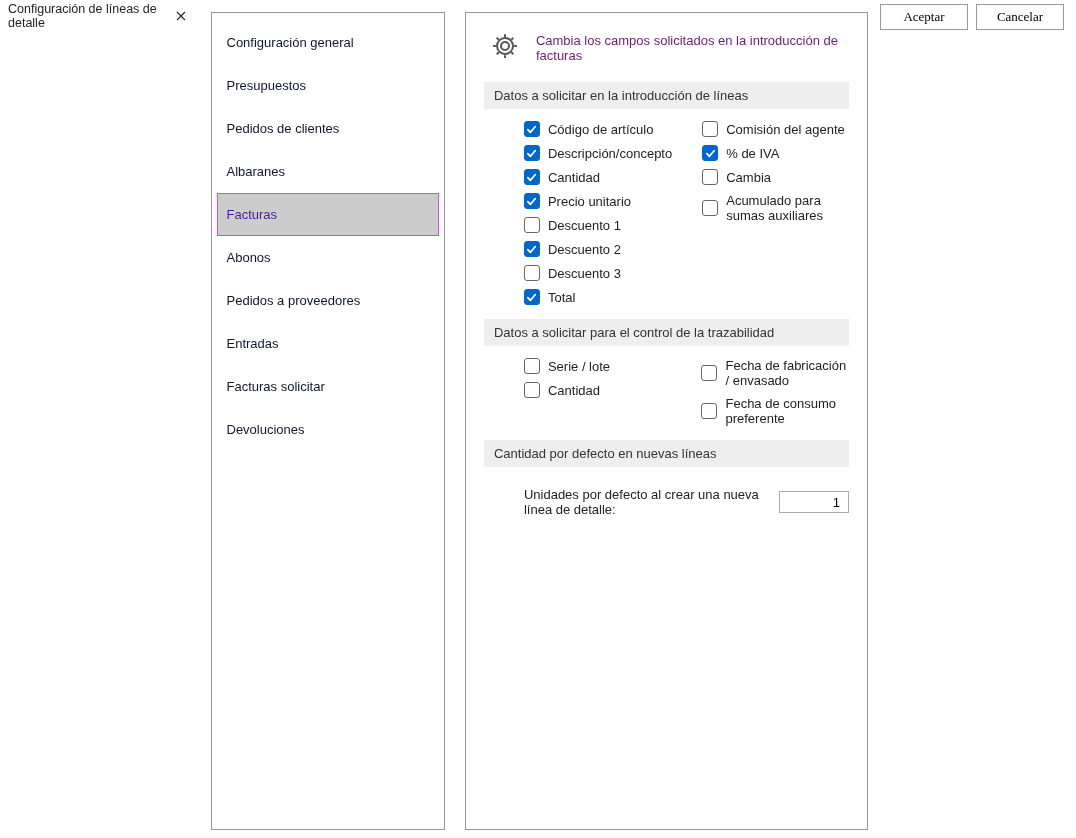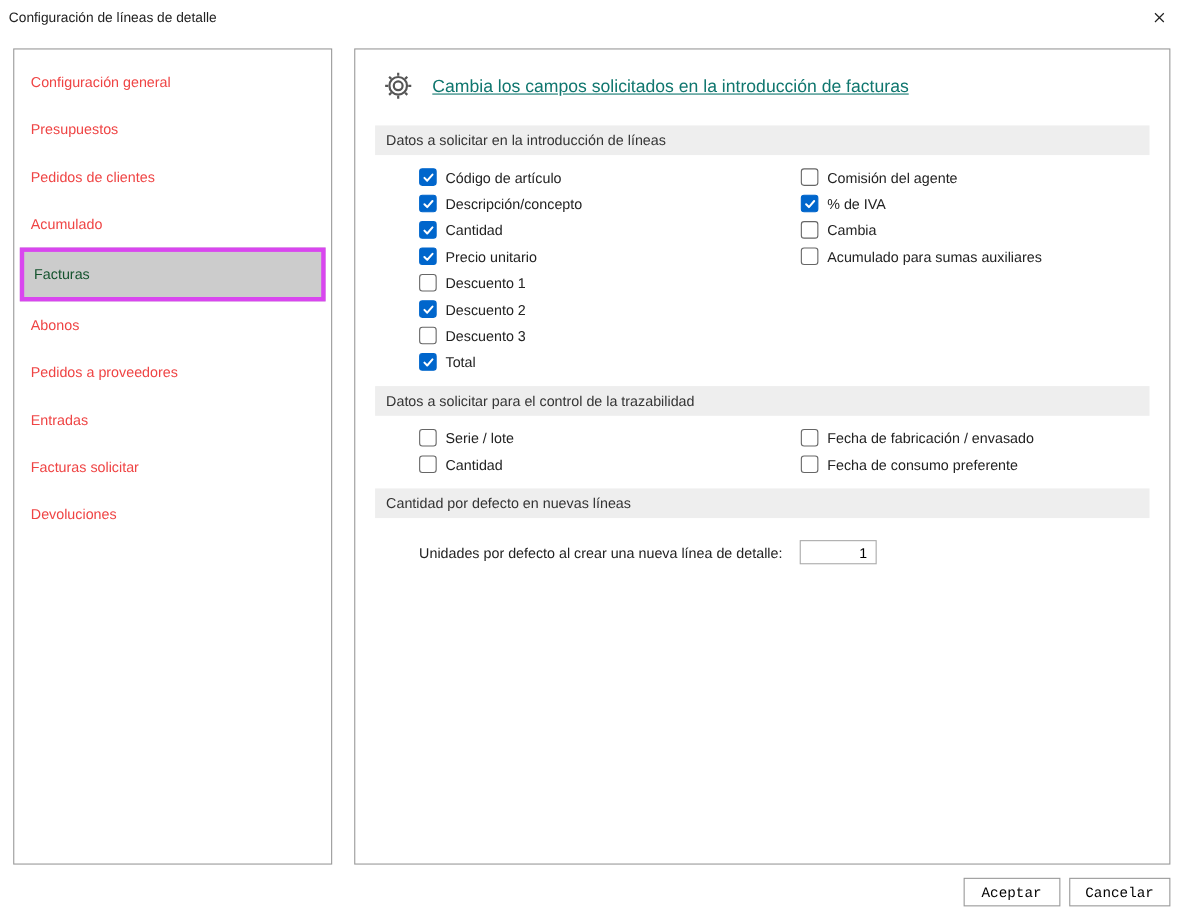--- a/index.html
+++ b/index.html
@@ -10,21 +10,21 @@
     color: #222;
     background: #fff;
     width: 1076px;
     height: 838px;
     overflow: hidden;
   }
   .window {
     width: 1076px;
     height: 838px;
     display: flex;
-    flex-direction: column;
+    flex-direction: row;
     background: #fff;
   }
   .titlebar {
     height: 32px;
     display: flex;
     align-items: center;
     justify-content: space-between;
     padding: 0 0 0 8px;
   }
   .titlebar .title {
@@ -49,48 +49,47 @@
   }
   .sidebar {
     width: 290px;
     border: 1px solid #999;
     background: #fff;
     padding: 8px 5px;
     overflow: auto;
   }
   .sidebar-item {
     padding: 14px 10px;
-    color: #ef4444;
+    color: #0f172a;
     font-size: 13px;
     cursor: pointer;
   }
   .sidebar-item.selected {
     background: #cccccc;
-    color: #14532d;
-    border: 4px solid #d946ef;
+    color: #4c1d95;
+    border: 1px solid #d946ef;
     padding: 13px 9px;
   }
   .main {
     flex: 1 1 auto;
     border: 1px solid #999;
     background: #fff;
     padding: 18px 18px;
     overflow: auto;
   }
   .main-header {
     display: flex;
     align-items: center;
     gap: 16px;
     margin-bottom: 18px;
     padding-left: 6px;
   }
   .main-header .heading {
-    font-size: 16px;
-    color: #0f766e;
-    text-decoration: underline;
+    font-size: 13px;
+    color: #701a75;
   }
   .section-header {
     background: #eeeeee;
     padding: 6px 10px;
     font-size: 13px;
     color: #333;
     margin-bottom: 12px;
   }
   .checks {
     display: flex;
@@ -153,21 +152,21 @@
     justify-content: flex-end;
     gap: 8px;
     padding: 0 12px 10px 0;
   }
   .btn {
     min-width: 88px;
     height: 26px;
     border: 1px solid #999;
     background: #fff;
     font-size: 13px;
-    font-family: Liberation Mono, monospace;
+    font-family: Liberation Serif, serif;
     cursor: pointer;
     padding: 0 14px;
   }
   .gear-icon svg { width: 30px; height: 30px; }
 </style>
 </head>
 <body>
 
 <div class="window">
 
@@ -181,21 +180,21 @@
       </span>
     </div>
   </div>
 
   <div class="body">
 
     <div class="sidebar" id="sidebar">
         <div class="sidebar-item">Configuración general</div>
         <div class="sidebar-item">Presupuestos</div>
         <div class="sidebar-item">Pedidos de clientes</div>
-        <div class="sidebar-item">Acumulado</div>
+        <div class="sidebar-item">Albaranes</div>
         <div class="sidebar-item selected">Facturas</div>
         <div class="sidebar-item">Abonos</div>
         <div class="sidebar-item">Pedidos a proveedores</div>
         <div class="sidebar-item">Entradas</div>
         <div class="sidebar-item">Facturas solicitar</div>
         <div class="sidebar-item">Devoluciones</div>
       </div>
 
     <div class="main">
 

